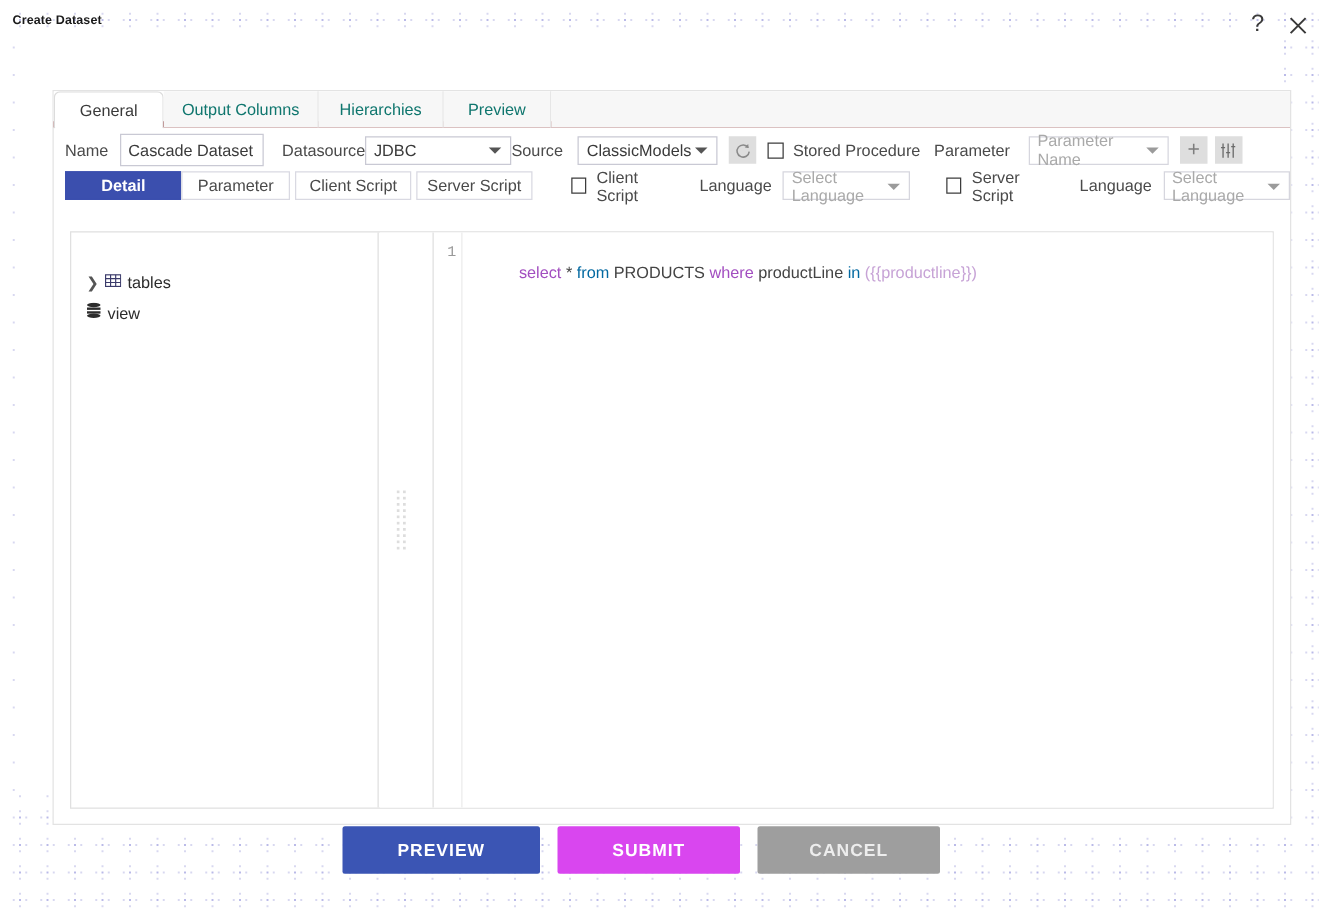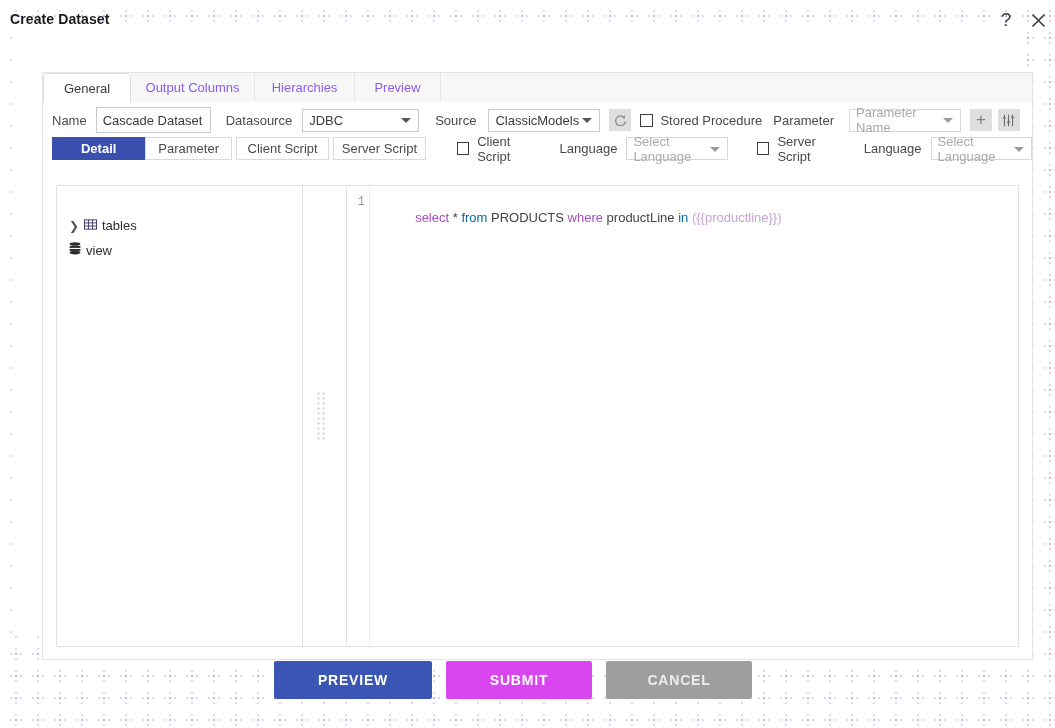--- a/index.html
+++ b/index.html
@@ -11,33 +11,33 @@
     background-image:
       radial-gradient(circle, #b9b9e8 0.9px, transparent 1px),
       radial-gradient(circle, #d8d8f0 0.7px, transparent 0.9px),
       radial-gradient(circle, #d8d8f0 0.7px, transparent 0.9px),
       radial-gradient(circle, #d8d8f0 0.7px, transparent 0.9px),
       radial-gradient(circle, #d8d8f0 0.7px, transparent 0.9px);
     background-size:22px 22px,22px 22px,22px 22px,22px 22px,22px 22px;
     background-position:5px 5px, 0px 5px, 10px 5px, 5px 0px, 5px 10px;
   }
   .title-bar{position:absolute;left:0;top:0;width:1055px;height:40px;}
-  .app-title{position:absolute;left:10px;top:11px;font-size:14px;font-weight:bold;color:#1a1a1a;letter-spacing:.1px;}
+  .app-title{position:absolute;left:10px;top:11px;font-size:10px;font-weight:bold;color:#1a1a1a;letter-spacing:.1px;}
   .tb-icon{position:absolute;top:7px;width:26px;height:26px;display:flex;align-items:center;justify-content:center;color:#3a3a3a;cursor:pointer;}
   .help-icon{left:993px;font-size:19px;}
   .close-icon{left:1025px;}
   .close-icon svg{display:block;}
 
   .modal{position:absolute;left:13px;top:30px;width:1013px;height:606px;background:#fff;}
   .panel{position:absolute;left:29px;top:42px;width:991px;height:588px;background:#fff;border:1px solid #e3e3e3;box-sizing:border-box;}
 
   
   .tabstrip{position:absolute;left:0;top:0;width:989px;height:29px;border-bottom:5px solid #7f1d1d;background:#fff;box-sizing:border-box;}
   .tab{position:absolute;top:0;height:29px;display:flex;align-items:center;justify-content:center;
-       font-size:13px;color:#8b5cf6;background:#f7f7f7;border-right:1px solid #e6e6e6;box-sizing:border-box;cursor:pointer;}
+       font-size:13px;color:#0f766e;background:#f7f7f7;border-right:1px solid #e6e6e6;box-sizing:border-box;cursor:pointer;}
   .tab.active{background:#fff;color:#3a3a3a;border-top-left-radius:5px;border-top-right-radius:5px;
        border:1px solid #dcdcdc;border-bottom:1px solid #fff;margin-bottom:-1px;height:30px;}
 
   .row{position:absolute;left:0;display:flex;align-items:center;}
   .lbl{color:#4a4a4a;font-size:13px;}
   .txtbox{height:21px;border:1px solid #c9c9d4;background:#fff;box-sizing:border-box;
           display:flex;align-items:center;padding:12px 6px;font-size:13px;color:#3a3a3a;cursor:text;}
   .ddl{height:23px;border:1px solid #c9c9d4;background:#fff;box-sizing:border-box;
        display:flex;align-items:center;padding:0 6px;font-size:13px;color:#3a3a3a;cursor:pointer;position:relative;}
   .ddl .caret{position:absolute;right:7px;top:50%;margin-top:-2px;width:0;height:0;
@@ -104,25 +104,25 @@
       <div class="tab" style="left:88px;width:124px;">Output Columns</div>
       <div class="tab" style="left:212px;width:100px;">Hierarchies</div>
       <div class="tab" style="left:312px;width:86px;">Preview</div>
       <div class="tab" style="left:398px;width:591px;border-right:none;background:#f7f7f7;"></div>
     </div>
 
     <div class="row" style="top:34px;left:0;width:989px;height:26px;">
       <span class="lbl" style="margin-left:9px;">Name</span>
       <div class="txtbox" style="margin-left:9px;width:115px;">Cascade Dataset</div>
       <span class="lbl" style="margin-left:15px;">Datasource</span>
-      <div class="ddl" style="margin-left:10px;width:117px;">
+      <div class="ddl" style="margin-left:0;width:117px;">
         <span>JDBC</span>
         <span class="caret"></span>
       </div>
-      <span class="lbl" style="margin-left:16px;">Source</span>
+      <span class="lbl" style="">Source</span>
       <div class="ddl" style="margin-left:12px;width:112px;">
         <span>ClassicModels</span>
         <span class="caret"></span>
       </div>
       <div class="iconbtn" style="margin-left:9px;">
         <svg width="13" height="13" viewBox="0 0 16 16">
             <path d="M13 5A6 6 0 1 0 14 9" stroke="#8a8a8a" stroke-width="1.5" fill="none"></path>
             <path d="M13 1.5 L13.5 5.5 L9.6 5" fill="#8a8a8a"></path>
           </svg>
       </div>

